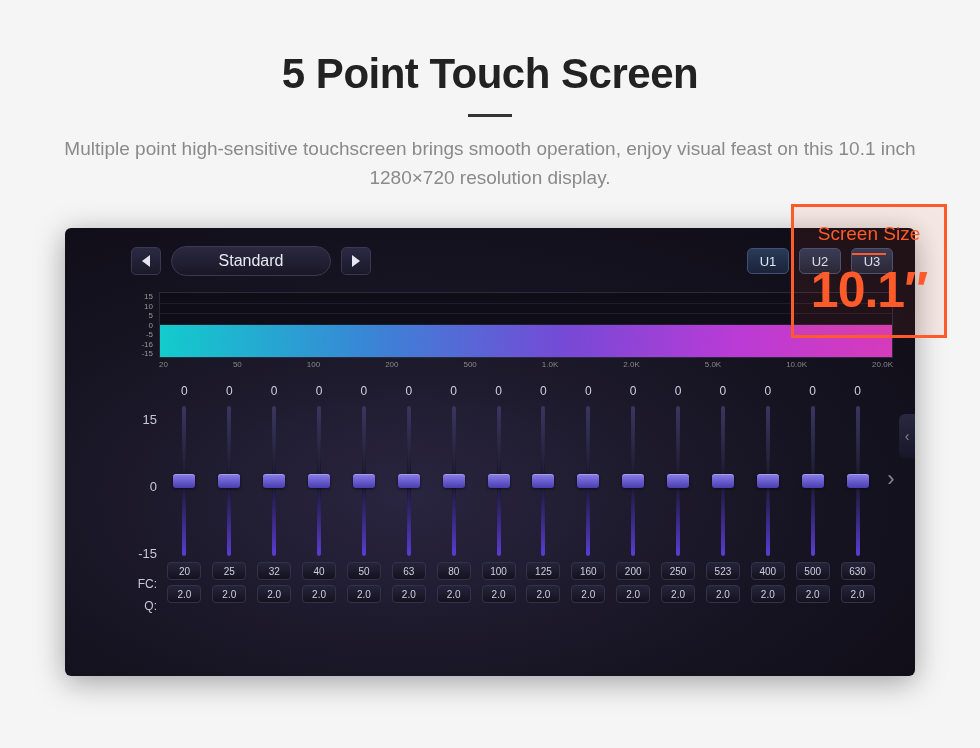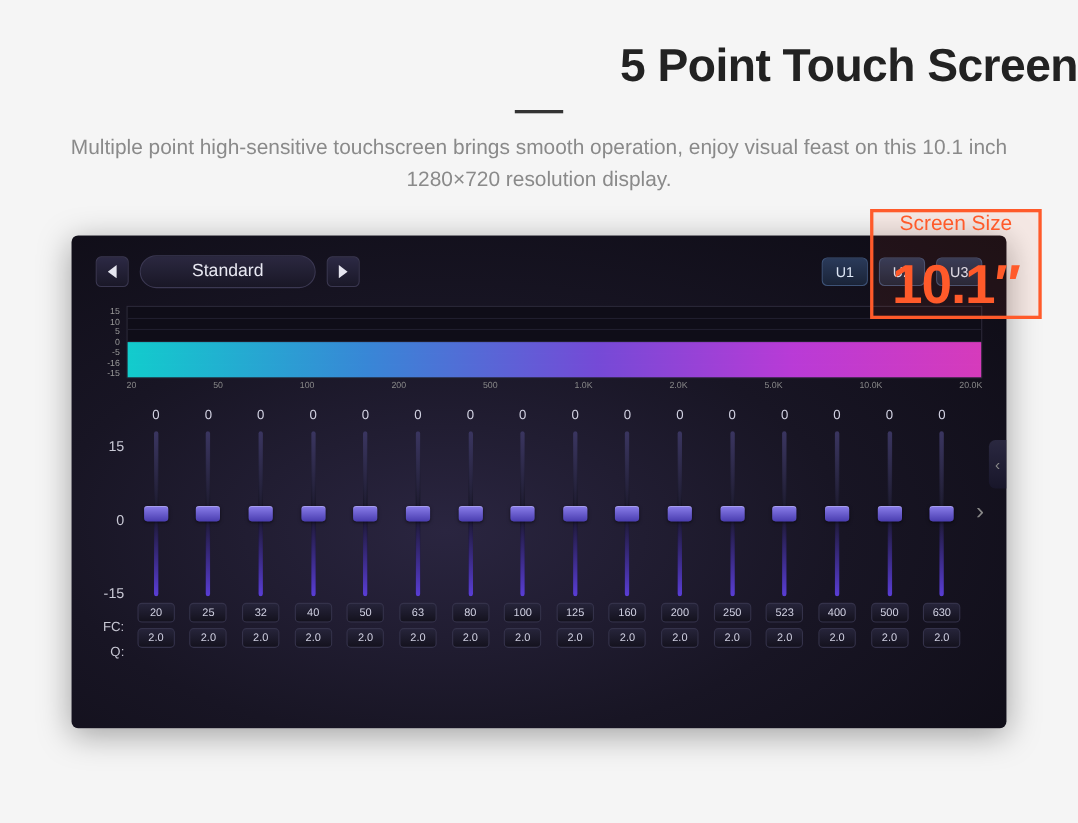--- a/index.html
+++ b/index.html
@@ -4,25 +4,25 @@
 <style>
 * { margin: 0; padding: 0; box-sizing: border-box; }
 body {
   width: 980px;
   height: 748px;
   background: #f5f5f5;
   font-family: -apple-system, BlinkMacSystemFont, "Segoe UI", Arial, sans-serif;
   overflow: hidden;
 }
 .hero-title {
-  text-align: right;
+  text-align: center;
   font-size: 42px;
   font-weight: 800;
   color: #222;
-  margin-top: 36px;
+  margin-top: 50px;
   letter-spacing: -0.5px;
 }
 .title-underline {
   width: 44px;
   height: 3px;
   background: #333;
   margin: 16px auto 0;
 }
 .hero-subtitle {
   text-align: center;
@@ -38,20 +38,21 @@
   margin: 36px auto 0;
 }
 .device {
   width: 850px;
   height: 448px;
   background: radial-gradient(ellipse at 40% 60%, #2a2540 0%, #181524 50%, #0d0b14 100%);
   border-radius: 6px;
   position: relative;
   overflow: hidden;
   box-shadow: 0 6px 30px rgba(0,0,0,0.35);
+  padding-left: 44px;
 }
 .topbar {
   display: flex;
   align-items: center;
   padding: 18px 22px 8px;
   gap: 10px;
 }
 .tri-btn {
   width: 30px;
   height: 28px;
@@ -274,21 +275,21 @@
   background: linear-gradient(#3d35a0,#241d5e);
   border-color: #5a52d0;
   color: #e8e6ff;
   box-shadow: 0 0 14px rgba(80,60,200,0.4);
 }
 .badge {
   position: absolute;
   right: -32px;
   top: -24px;
   width: 156px;
-  height: 100px;
+  height: 134px;
   border: 3px solid #ff5a2a;
   background: rgba(255,90,42,0.08);
   display: flex;
   flex-direction: column;
   align-items: center;
   justify-content: center;
   color: #ff5a2a;
 }
 .badge-title { font-size: 19px; font-weight: 500; }
 .badge-line { width: 34px; height: 2px; background: #ff5a2a; margin: 8px 0 6px; }

